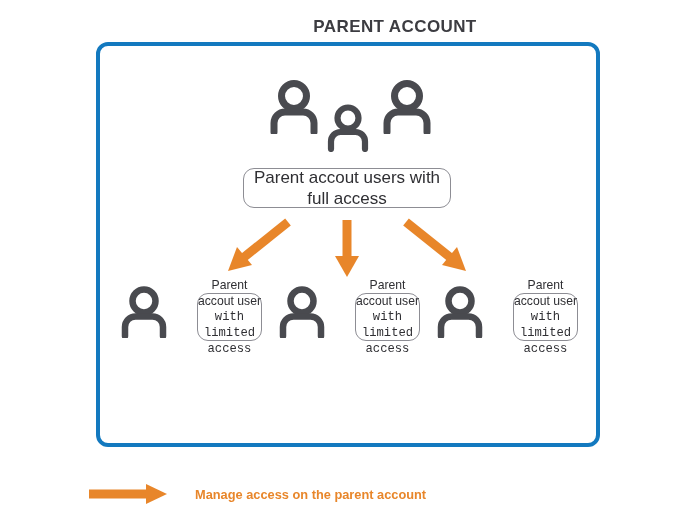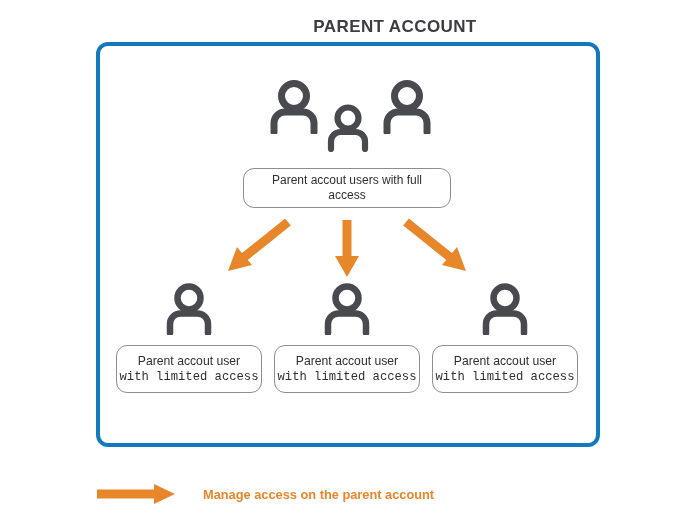--- a/index.html
+++ b/index.html
@@ -72,43 +72,44 @@
     align-items: center;
     justify-content: center;
     text-align: center;
     color: #2f2f33;
   }
   .label-full-access {
     left: 243px;
     top: 168px;
     width: 208px;
     height: 40px;
-    font-size: 12px;
+    font-size: 17px;
     line-height: 1.25;
     padding: 0 8px;
   }
 
   
   .arrows-layer {
     position: absolute;
     left: 0;
     top: 0;
     width: 694px;
     height: 518px;
     pointer-events: none;
   }
 
   
   .user-col {
     position: absolute;
     top: 283px;
     width: 146px;
     display: flex;
-    flex-direction: column;
+    flex-direction: row;
     align-items: center;
+    gap: 25px;
   }
   .user-col-1 { left: 116px; }
   .user-col-2 { left: 274px; }
   .user-col-3 { left: 432px; }
 
   .user-col .person-solo {
     width: 56px;
     height: 52px;
     position: relative;
   }
@@ -119,21 +120,21 @@
     height: 48px;
     font-size: 12.2px;
     line-height: 1.32;
     position: relative;
   }
   .label-limited .line2 { display: block; font-family: Liberation Mono, monospace; }
 
   
   .legend {
     position: absolute;
-    left: 95px;
+    left: 87px;
     top: 480px;
     height: 28px;
     display: flex;
     align-items: center;
   }
   .legend-arrow {
     width: 84px;
     height: 22px;
     flex: 0 0 auto;
   }

